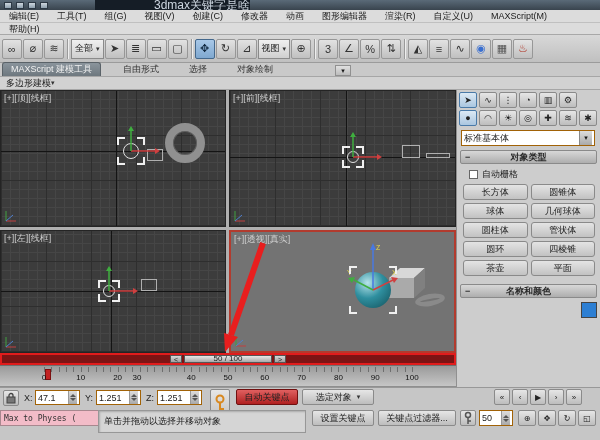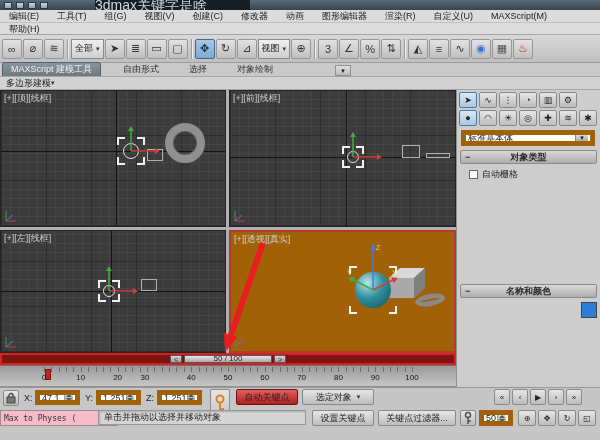--- a/index.html
+++ b/index.html
@@ -1,47 +1,47 @@
 <!DOCTYPE html>
 <html><head>
 <meta charset="utf-8">
 <style>
 *{margin:0;padding:0;box-sizing:border-box}
 html,body{width:600px;height:440px}
 body{position:relative;overflow:hidden;background:#c6c6c6;font-family:"Liberation Sans","DejaVu Sans",sans-serif;font-size:9px;color:#1a1a1a}
 .abs{position:absolute}
 .btn{background:linear-gradient(#e6e6e6,#bdbdbd);border:1px solid #8a8a8a;border-radius:2px;display:flex;align-items:center;justify-content:center;color:#222}
-.field{background:#fff;border:5px solid #a16207;display:flex;align-items:center;padding:0 2px;font-size:9px;overflow:hidden}
+.field{background:#fff;border:1px solid #a16207;display:flex;align-items:center;padding:0 2px;font-size:9px;overflow:hidden}
 .spin{margin-left:auto;width:9px;height:100%;display:flex;flex-direction:column;align-items:center;justify-content:center;background:linear-gradient(#ddd,#aaa);border-left:1px solid #999}
 .spin i{width:0;height:0;border:3px solid transparent;border-bottom-color:#555;margin-bottom:1px}
 .spin b{width:0;height:0;border:3px solid transparent;border-top-color:#555}
 #titlebar{position:absolute;left:0;top:0;width:600px;height:10px;background:linear-gradient(#5a6a78,#39444e);display:flex;align-items:center}
 .tico{width:8px;height:7px;margin-left:4px;background:linear-gradient(#cdd6de,#8fa0ae);border:1px solid #2c3844}
-#titletext{position:absolute;left:95px;top:0;width:155px;height:14px;background:#151d26;color:#cdd6e0;font-size:14px;line-height:10px;text-align:left;overflow:hidden}
+#titletext{position:absolute;left:95px;top:0;width:155px;height:14px;background:#151d26;color:#cdd6e0;font-size:12px;line-height:10px;text-align:right;overflow:hidden}
 #menu-row1{position:absolute;left:0;top:10px;width:600px;height:13px;background:#dcdcdc;border-bottom:1px solid #c0c0c0;white-space:nowrap}
 #menu-row2{position:absolute;left:0;top:23px;width:600px;height:12px;background:#dcdcdc;border-bottom:1px solid #a8a8a8}
 .menu-item{display:inline-block;padding:0 9px;line-height:12px}
 #main-toolbar{position:absolute;left:0;top:35px;width:600px;height:28px;background:linear-gradient(#d8d8d8,#c0c0c0);border-bottom:1px solid #9b9b9b;display:flex;align-items:center;padding-left:2px;gap:1px}
 .tbtn{width:20px;height:20px;display:flex;align-items:center;justify-content:center;background:linear-gradient(#e2e2e2,#c0c0c0);border:1px solid #979797;border-radius:2px;font-size:11px;color:#333;flex:none}
 .tbtn.active{background:linear-gradient(#a8c8e8,#7fa8d0);border-color:#44688c;color:#102840}
 .tdrop{height:20px;padding:0 3px;display:flex;align-items:center;gap:3px;background:linear-gradient(#f0f0f0,#cfcfcf);border:1px solid #8a8a8a;font-size:9px;flex:none}
 .sep{width:1px;height:20px;background:#9a9a9a;box-shadow:1px 0 0 #eee;margin:0 2px;flex:none}
 .caret{font-size:7px;color:#333}
 #ribbon-tabs{position:absolute;left:0;top:63px;width:600px;height:14px;background:#c9c9c9;border-bottom:1px solid #a6a6a6;display:flex;align-items:flex-end;padding-left:2px;gap:14px}
 .rtab{padding:1px 8px;line-height:11px;color:#333}
 .rtab.active{background:linear-gradient(#8a949c,#6e787f);color:#f2f2f2;border:1px solid #5a6268;border-bottom:none;border-radius:3px 3px 0 0}
 .rarrow{margin-left:40px;width:16px;height:11px;display:flex;align-items:center;justify-content:center;background:linear-gradient(#e0e0e0,#bcbcbc);border:1px solid #909090;font-size:7px}
 #ribbon-sub{position:absolute;left:0;top:77px;width:600px;height:13px;background:#d2d2d2;border-bottom:1px solid #a6a6a6;display:flex;align-items:center;padding-left:6px;gap:0}
 #viewports{position:absolute;left:0;top:90px;width:456px;height:263px;background:#b0b0b0}
 .vp{position:absolute;overflow:hidden;border:1px solid #242424;background-color:#3c3c3c;background-image:
  repeating-linear-gradient(0deg,#2e2e2e 0,#2e2e2e 1px,transparent 1px,transparent 45px),
  repeating-linear-gradient(90deg,#2e2e2e 0,#2e2e2e 1px,transparent 1px,transparent 45px),
  repeating-linear-gradient(0deg,#464646 0,#464646 1px,transparent 1px,transparent 9px),
  repeating-linear-gradient(90deg,#464646 0,#464646 1px,transparent 1px,transparent 9px)}
-.vp-persp{background-image:none;background-color:#a16207;border:2px solid #be185d}
+.vp-persp{background-image:none;background-color:#737373;border:2px solid #be185d}
 .vp-label{position:absolute;top:1px;left:3px;color:#cfcfcf;z-index:5}
 .axis-h{position: absolute;left:0;right:0;height:1px;background:#141414}
 .axis-v{position:absolute;top:0;bottom:0;width:1px;background:#141414}
 .wire{position:absolute;border:1px solid #b0b0b0}
 .circle{border-radius:50%}
 .sel{position:absolute;pointer-events:none;z-index:4}
 .brk{position:absolute;width:8px;height:8px;border:0 solid #f0f0f0}
 .brk.tl{top:0;left:0;border-top-width:2px;border-left-width:2px}
 .brk.tr{top:0;right:0;border-top-width:2px;border-right-width:2px}
 .brk.bl{bottom:0;left:0;border-bottom-width:2px;border-left-width:2px}
@@ -252,21 +252,21 @@
   <span class="tsbox">50 / 100</span>
   <span class="tsarrow" style="left:272px">&gt;</span>
 </div>
 
 <div id="trackbar">
   <div class="abs" style="left:44px;top:1px;width:372px;height:5px;background:repeating-linear-gradient(90deg,#6e6e6e 0,#6e6e6e 1px,transparent 1px,transparent 7.36px)"></div>
   <div class="abs" style="left:45px;top:3px;width:6px;height:11px;background:#c22222;border:1px solid #7d1010"></div>
 <span class="tick-label" style="left: 37px;">0</span>
     <span class="tick-label" style="left: 73.8px;">10</span>
     <span class="tick-label" style="left: 110.6px;">20</span>
-    <span class="tick-label" style="left: 138px;">30</span>
+    <span class="tick-label" style="left: 130px;">30</span>
     <span class="tick-label" style="left: 184.2px;">40</span>
     <span class="tick-label" style="left: 221px;">50</span>
     <span class="tick-label" style="left: 257.8px;">60</span>
     <span class="tick-label" style="left: 294.6px;">70</span>
     <span class="tick-label" style="left: 331.4px;">80</span>
     <span class="tick-label" style="left: 368.2px;">90</span>
     <span class="tick-label" style="left: 405px;">100</span>
   </div>
 
 <div id="statusband"></div>
@@ -320,21 +320,21 @@
     <span class="btn pbtn">«</span>
     <span class="btn pbtn">‹</span>
     <span class="btn pbtn">▶</span>
     <span class="btn pbtn">›</span>
     <span class="btn pbtn">»</span>
   </div>
 
 <div class="listener" style="left:0;top:410px;width:118px;height:16px">
   <span>Max to Physes (</span>
 </div>
-<div class="prompt" style="left:98px;top:410px;width:208px;height:15px">
+<div class="prompt" style="left:98px;top:410px;width:208px;height:23px">
   <span>单击并拖动以选择并移动对象</span>
 </div>
 
 <div class="btn abs" style="left:312px;top:410px;width:62px;height:16px">
   <span>设置关键点</span>
 </div>
 <div class="btn abs" style="left:378px;top:410px;width:78px;height:16px">
   <span>关键点过滤器...</span>
 </div>
 <div class="btn abs" style="left:460px;top:410px;width:16px;height:16px">
@@ -380,20 +380,32 @@
     <span>标准基本体</span>
     <span class="ddbtn">▾</span>
   </div>
   <div class="rollout" style="left:3px;top:60px;width:137px">
     <span class="collapse">−</span>
     <span>对象类型</span>
   </div>
   <div class="abs" style="left:12px;top:78px">
     <span class="cb"></span><span>自动栅格</span>
   </div>
+  <div id="objgrid">
+      <span class="objbtn">长方体</span>
+      <span class="objbtn">圆锥体</span>
+      <span class="objbtn">球体</span>
+      <span class="objbtn">几何球体</span>
+      <span class="objbtn">圆柱体</span>
+      <span class="objbtn">管状体</span>
+      <span class="objbtn">圆环</span>
+      <span class="objbtn">四棱锥</span>
+      <span class="objbtn">茶壶</span>
+      <span class="objbtn">平面</span>
+    </div>
   <div class="rollout" style="left:3px;top:194px;width:137px">
     <span class="collapse">−</span>
     <span>名称和颜色</span>
   </div>
   <div class="abs" style="left: 124px; top: 212px; width: 16px; height: 16px; border: 1px solid rgb(68, 68, 68); background: rgb(45, 127, 211);"></div>
 </div>
 
 <svg id="anno">
   <line id="arrow-line" x1="263" y1="243" x2="231" y2="335" stroke="#e81e1e" stroke-width="6"></line>
   <polygon id="arrow-head" points="225,352 238,337 224,333" fill="#e81e1e"></polygon>

